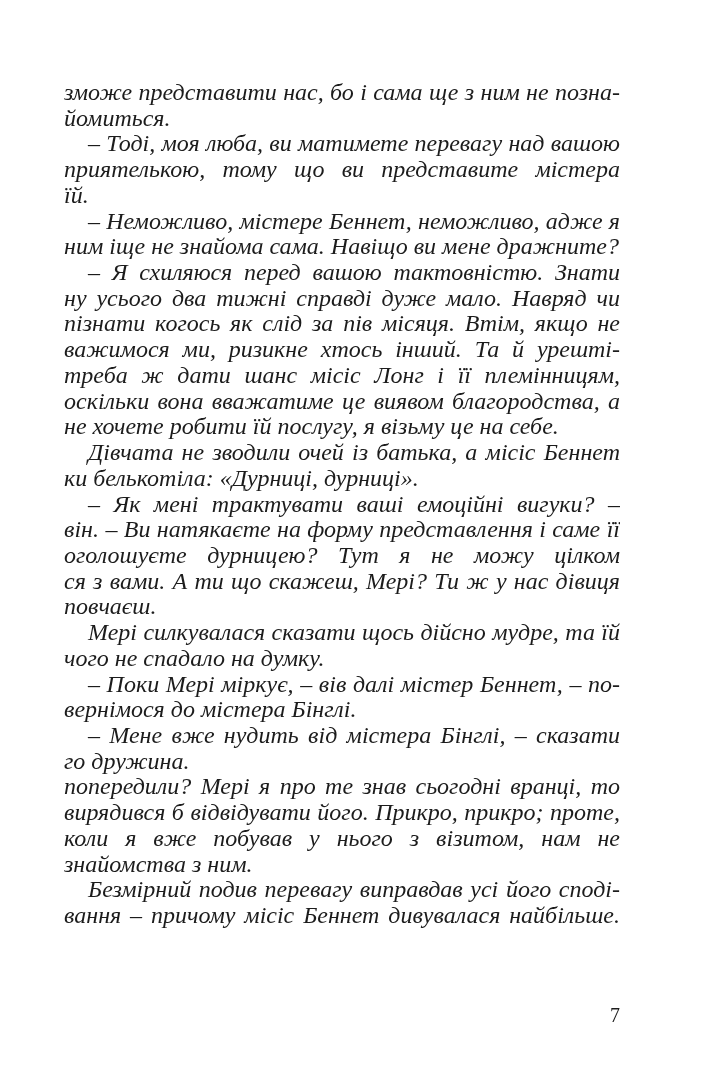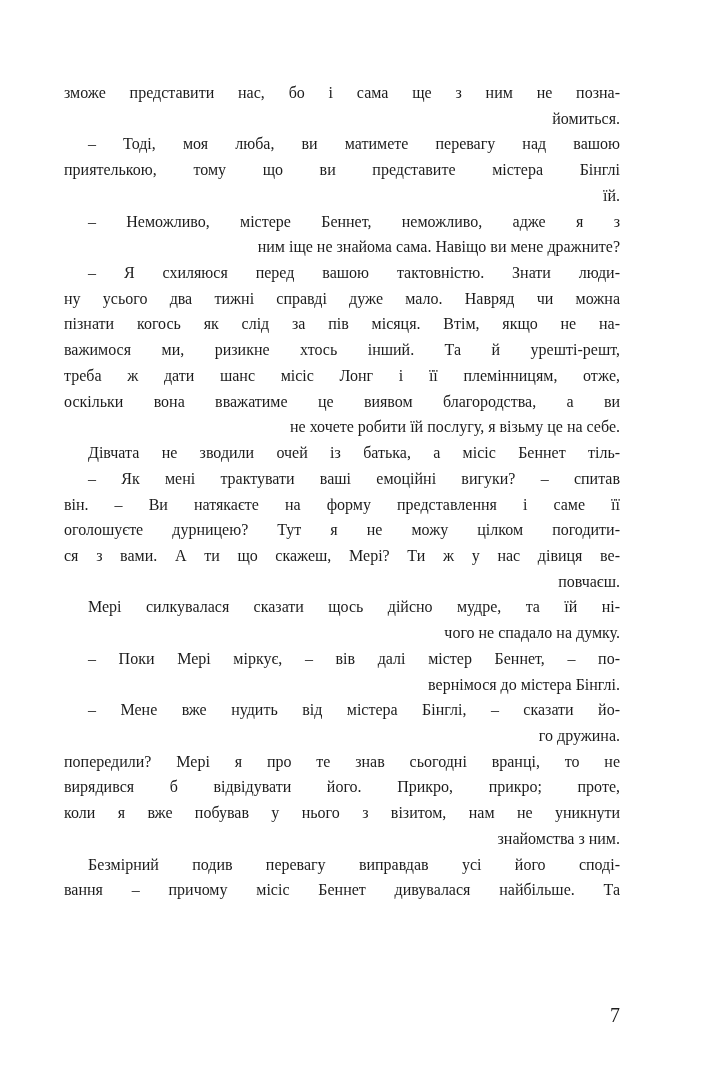--- a/index.html
+++ b/index.html
@@ -14,27 +14,28 @@
     background: #ffffff;
     font-family: "Liberation Serif", "DejaVu Serif", serif;
     color: #1c1c1c;
     overflow: hidden;
   }
   .text-block {
     position: absolute;
     left: 64px;
     top: 80px;
     width: 556px;
-    font-size: 16px;
+    font-size: 24px;
     line-height: 25.72px;
+    font-style: italic;
   }
   .line {
     height: 25.72px;
     overflow: hidden;
-    text-align: right;
+    text-align: left;
   }
   .line.just {
     text-align: justify;
     text-align-last: justify;
   }
   .line.indent {
     padding-left: 24px;
   }
   .page-number {
     position: absolute;
@@ -59,20 +60,21 @@
       <div class="line just indent">– Неможливо, містере Беннет, неможливо, адже я з</div>
       <div class="line">ним іще не знайома сама. Навіщо ви мене дражните?</div>
       <div class="line just indent">– Я схиляюся перед вашою тактовністю. Знати люди-</div>
       <div class="line just">ну усього два тижні справді дуже мало. Навряд чи можна</div>
       <div class="line just">пізнати когось як слід за пів місяця. Втім, якщо не на-</div>
       <div class="line just">важимося ми, ризикне хтось інший. Та й урешті-решт,</div>
       <div class="line just">треба ж дати шанс місіс Лонг і її племінницям, отже,</div>
       <div class="line just">оскільки вона вважатиме це виявом благородства, а ви</div>
       <div class="line">не хочете робити їй послугу, я візьму це на себе.</div>
       <div class="line just indent">Дівчата не зводили очей із батька, а місіс Беннет тіль-</div>
+      <div class="line">ки белькотіла: «Дурниці, дурниці».</div>
       <div class="line just indent">– Як мені трактувати ваші емоційні вигуки? – спитав</div>
       <div class="line just">він. – Ви натякаєте на форму представлення і саме її</div>
       <div class="line just">оголошуєте дурницею? Тут я не можу цілком погодити-</div>
       <div class="line just">ся з вами. А ти що скажеш, Мері? Ти ж у нас дівиця ве-</div>
       <div class="line">повчаєш.</div>
       <div class="line just indent">Мері силкувалася сказати щось дійсно мудре, та їй ні-</div>
       <div class="line">чого не спадало на думку.</div>
       <div class="line just indent">– Поки Мері міркує, – вів далі містер Беннет, – по-</div>
       <div class="line">вернімося до містера Бінглі.</div>
       <div class="line just indent">– Мене вже нудить від містера Бінглі, – сказати йо-</div>

